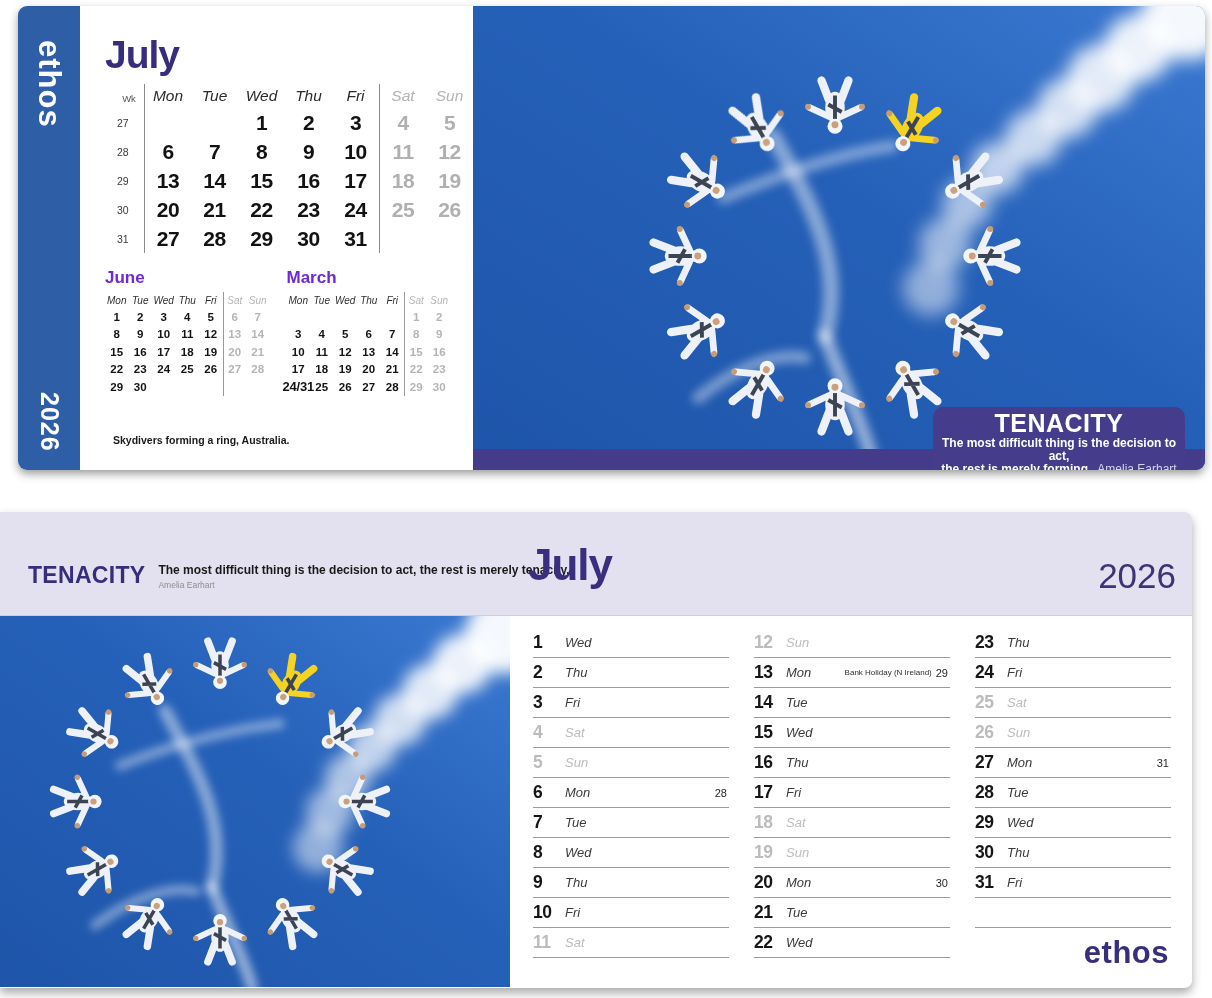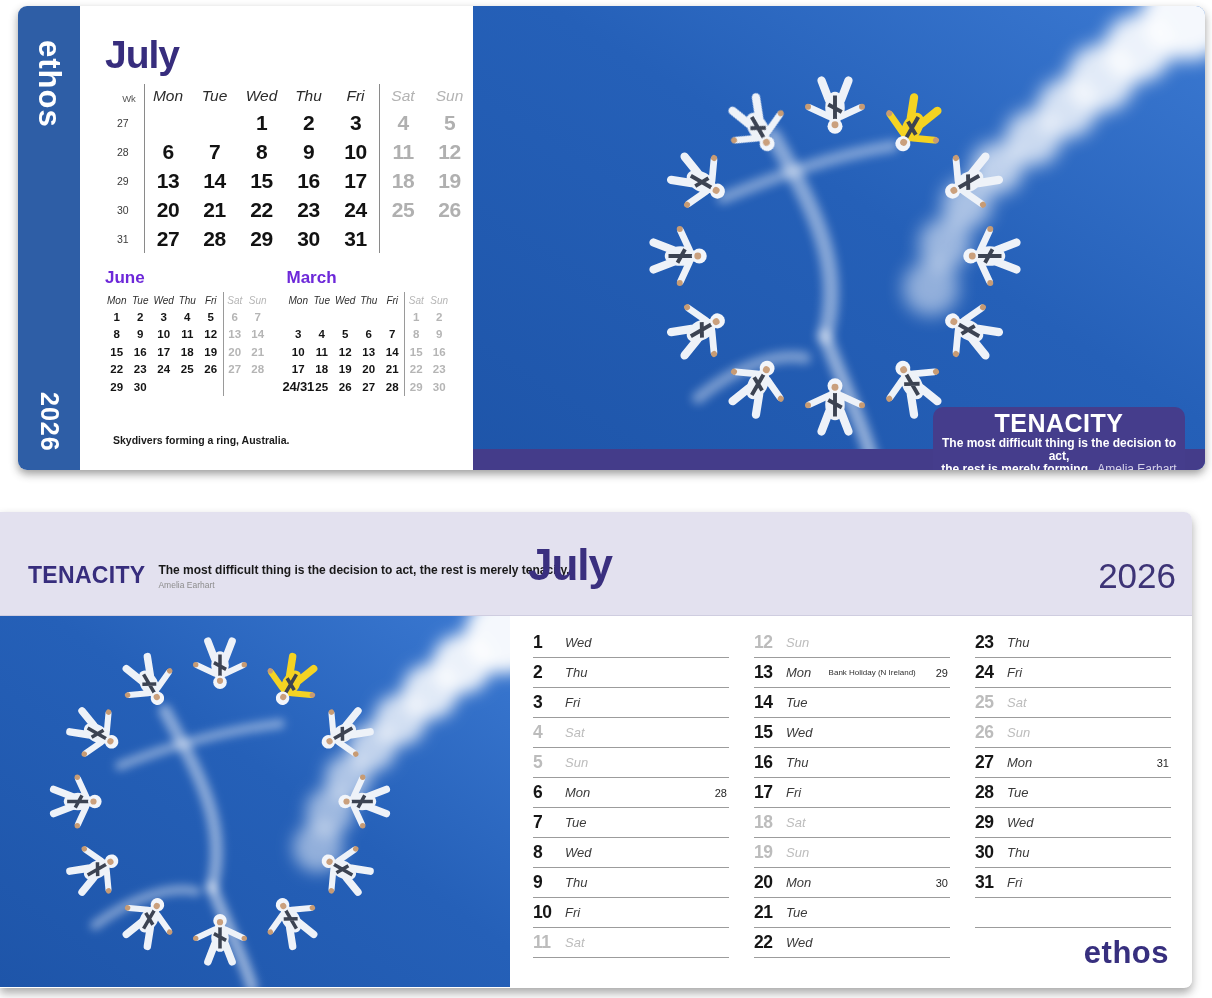--- a/index.html
+++ b/index.html
@@ -57,21 +57,21 @@
   .b-year{position:absolute;right:16px;top:44px;font-size:35px;font-weight:400;color:#3d3376;}
   .b-body{display:flex;height:371px;}
   .b-photo{position:relative;width:510px;flex:none;overflow:hidden;}
   .list-area{flex:1;background:#fff;padding:12px 0 0 23px;display:flex;gap:25px;box-sizing:border-box;}
   .day-col{width:196px;flex:none;}
   .prow{display:flex;align-items:center;height:29px;border-bottom:1.6px solid #9c9c9c;}
   .prow.blank{border-bottom:1.6px solid #9c9c9c;}
   .pnum{width:30px;font-size:17.5px;font-weight:700;color:#161616;letter-spacing:-0.5px;}
   .pname{font-size:13px;font-style:italic;color:#3a3a3a;margin-left:2px;}
   .pfill{flex:1;}
-  .pnote{font-size:8px;color:#2e2e2e;margin-right:20px;}
+  .pnote{font-size:8px;color:#2e2e2e;margin-right:4px;}
   .pweek{font-size:11px;color:#262626;margin-right:2px;}
   .we .pnum,.we .pname{color:#bcbcbc;}
   .bottom-logo{margin-top:7px;text-align:right;font-size:31px;font-weight:700;color:#372f7e;letter-spacing:.5px;padding-right:2px;}
 </style>
 </head>
 <body>
 
 <div class="canvas">
 
   <div class="top-card">

